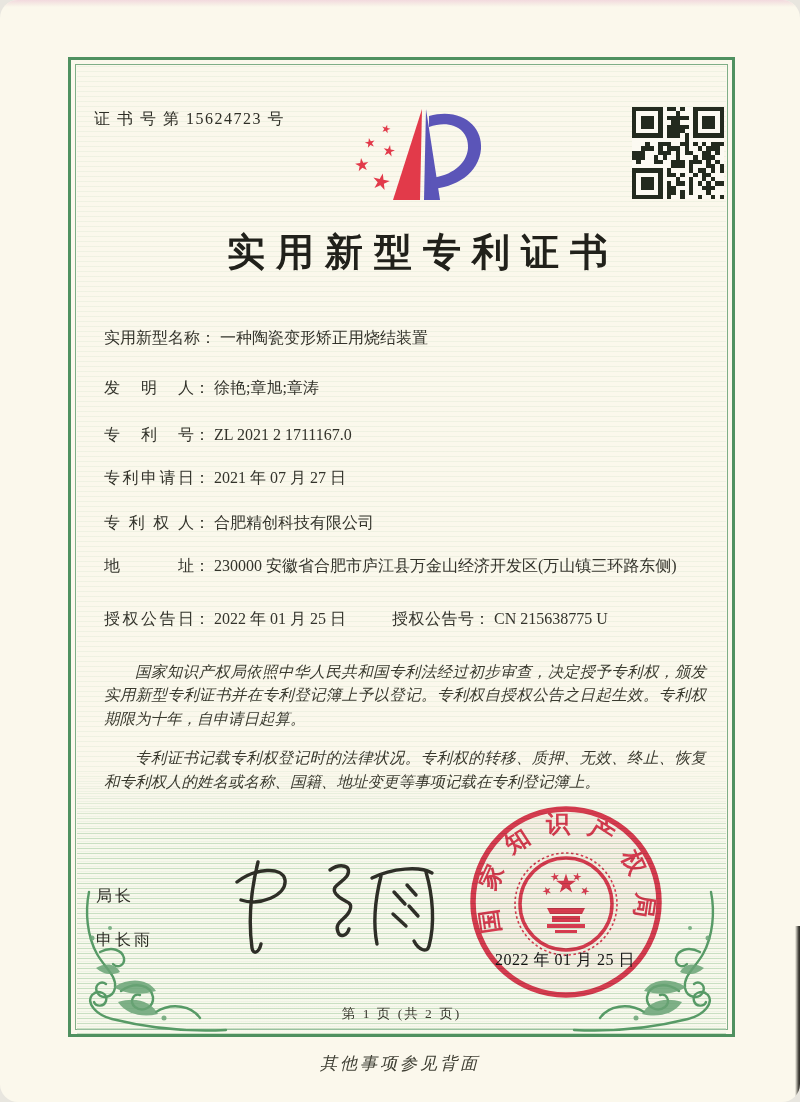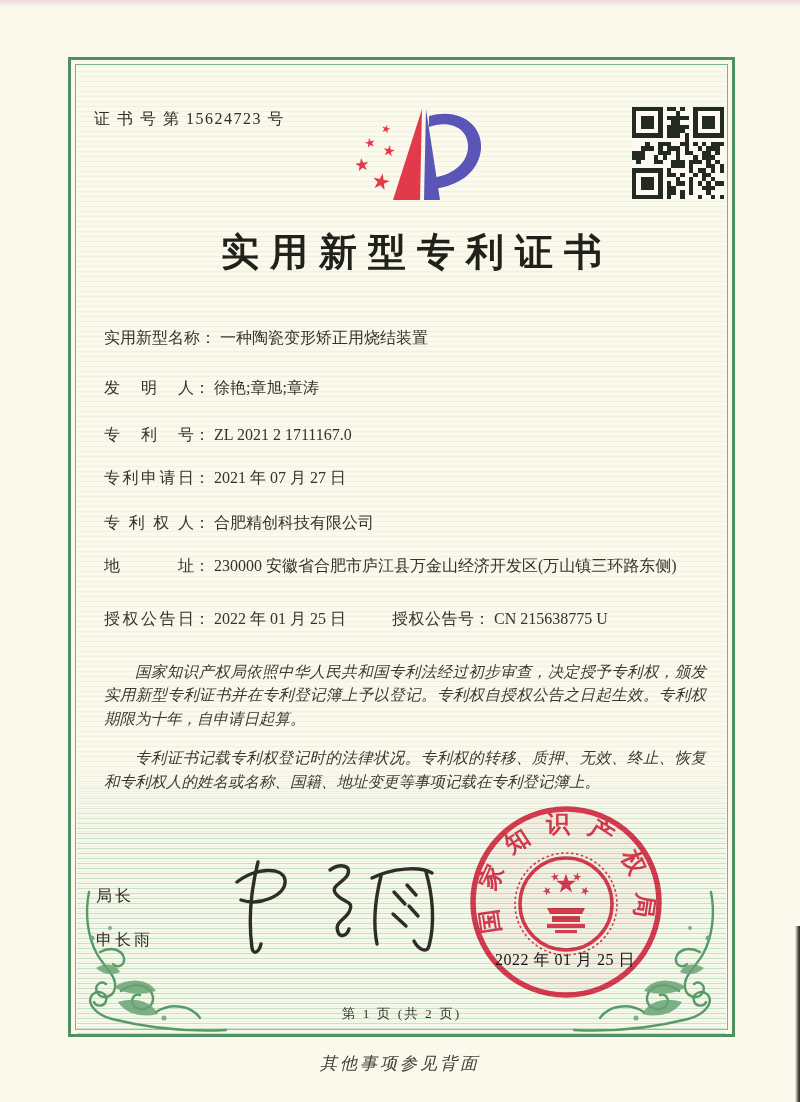--- a/index.html
+++ b/index.html
@@ -2,20 +2,21 @@
 <html><head>
 <meta charset="utf-8">
 <style>
   html,body{margin:0;padding:0;background:#e8e6df;}
   *{box-sizing:border-box;}
   .sheet{
     position:relative;width:800px;height:1102px;margin:0 auto;
     background:#fbf8ec;overflow:hidden;
     font-family:"Liberation Serif","DejaVu Serif",serif;
     color:#32322a;
+    border-radius:18px;
   }
   
   .scan-top{position:absolute;left:0;top:0;width:800px;height:7px;
     background:linear-gradient(180deg,#f2d9de 0%,#f7efe6 70%,rgba(247,239,230,0) 100%);}
   .scan-right{position:absolute;right:0;top:926px;width:5px;height:176px;
     background:linear-gradient(90deg,rgba(40,40,36,0) 0%,#34332d 80%);}
   
   .frame-outer{position:absolute;left:68px;top:57px;width:667px;height:980px;
     border:3px solid #4f9160;}
   .frame-inner{position:absolute;left:75px;top:64px;width:653px;height:966px;
@@ -26,21 +27,21 @@
     background:repeating-linear-gradient(180deg,rgba(120,182,126,.38) 0 1px,rgba(236,248,236,.25) 1px 5px);
     -webkit-mask-image:linear-gradient(180deg,transparent 0,#000 70px);
     mask-image:linear-gradient(180deg,transparent 0,#000 70px);}
   .flourish{position:absolute;top:890px;width:152px;height:146px;}
   .flourish.left{left:76px;}
   .flourish.right{left:572px;transform:scaleX(-1);}
 
   .certno{position:absolute;left:94px;top:109px;font-size:16px;letter-spacing:1.5px;color:#2e2e26;}
   .logo{position:absolute;left:334px;top:101px;width:150px;height:114px;}
   .qr{position:absolute;left:632px;top:107px;width:92px;height:92px;}
-  .title{position:absolute;left:78px;top:227px;width:667px;text-align:center;
+  .title{position:absolute;left:84px;top:227px;width:667px;text-align:center;
     font-size:38px;font-weight:600;letter-spacing:11px;color:#21211b;white-space:nowrap;text-indent:11px;}
 
   .frow{position:absolute;left:104px;width:606px;display:flex;font-size:16px;line-height:25px;color:#33332b;}
   .lbl{display:inline-block;flex:none;width:90px;text-align:justify;text-align-last:justify;}
   .lbl.wide{width:auto;text-align:left;text-align-last:auto;}
   .colon{flex:none;}
   .val{flex:1;padding-left:4px;}
   .row1{top:325px;} .row2{top:375px;} .row3{top:422px;} .row4{top:465px;}
   .row5{top:510px;} .row6{top:553px;} .row7{top:606px;}
   .grant2{position:absolute;left:288px;top:0;display:flex;}

